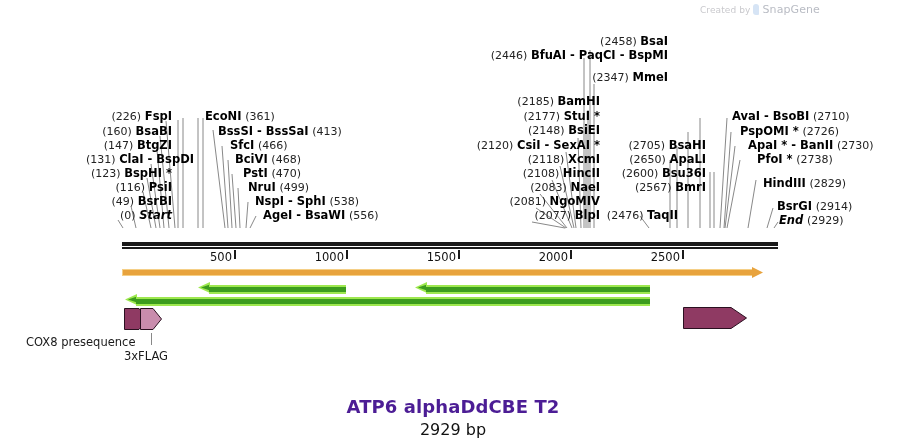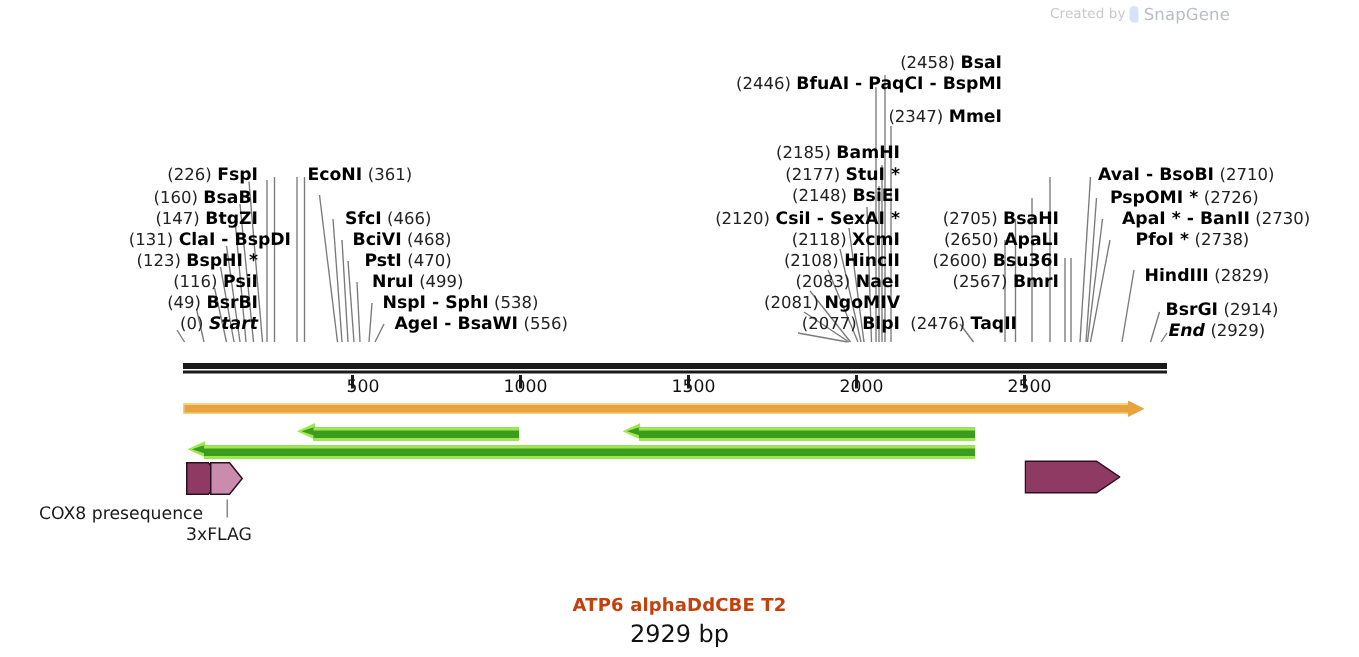--- a/index.html
+++ b/index.html
@@ -44,21 +44,20 @@
   .bb-thick{position:absolute;left:0;top:0;width:100%;height:4px;background:#1a1a1a;}
   .bb-thin{position:absolute;left:0;top:5px;width:100%;height:2px;background:#1a1a1a;}
 
   
   .ruler{position:absolute;left:0;top:250px;width:906px;height:16px;}
   .tick{position:absolute;top:0px;width:2px;height:9px;background:#1a1a1a;}
   .ticklabel{
     position:absolute;top:0px;font-size:11.5px;color:#111;
     text-align:center;transform:translateX(-100%);padding-right:2px;
     white-space:nowrap;
-    margin-left:21px;
   }
 
   
   .orange-track{position:absolute;left:122px;top:268px;width:656px;height:9px;}
   .orange-body{
     position:absolute;left:0;top:1px;height:7px;
     background:#e8a33d;border:1px solid #f5cf86;box-sizing:border-box;
   }
   .orange-head{
     position:absolute;top:-1px;width:11px;height:11px;
@@ -92,21 +91,21 @@
   .feat-inner-label{
     position:absolute;left:0;top:17px;height:26px;display:flex;align-items:center;
     padding-left:7px;font-size:11px;color:#ffffff;
   }
   .tickline{position:absolute;width:1px;background:#888;}
 
   
   .title-block{
     position:absolute;left:0;top:396px;width:906px;text-align:center;
   }
-  .title-main{font-size:12px;font-weight:bold;color:#c2410c;letter-spacing:.1px;}
+  .title-main{font-size:18px;font-weight:bold;color:#4c1d95;letter-spacing:.1px;}
   .title-sub{font-size:16px;color:#111;margin-top:3px;}
 </style>
 </head>
 <body>
 
 <div id="map">
 
   <div class="watermark">
     <span>Created by</span>
     <span class="sg-logo"></span>
@@ -201,20 +200,24 @@
     </div>
     <div class="lbl r" style="right:734px;top:209px;">
       <span class="pos">(0)</span>
       <span class="nm ital">Start</span>
     </div>
 
     <div class="lbl l" style="left:205px;top:110px;">
       <span class="nm">EcoNI</span>
       <span class="pos">(361)</span>
     </div>
+    <div class="lbl l" style="left:218px;top:125px;">
+      <span class="nm">BssSI - BssSaI</span>
+      <span class="pos">(413)</span>
+    </div>
     <div class="lbl l" style="left:230px;top:139px;">
       <span class="nm">SfcI</span>
       <span class="pos">(466)</span>
     </div>
     <div class="lbl l" style="left:235px;top:153px;">
       <span class="nm">BciVI</span>
       <span class="pos">(468)</span>
     </div>
     <div class="lbl l" style="left:243px;top:167px;">
       <span class="nm">PstI</span>

